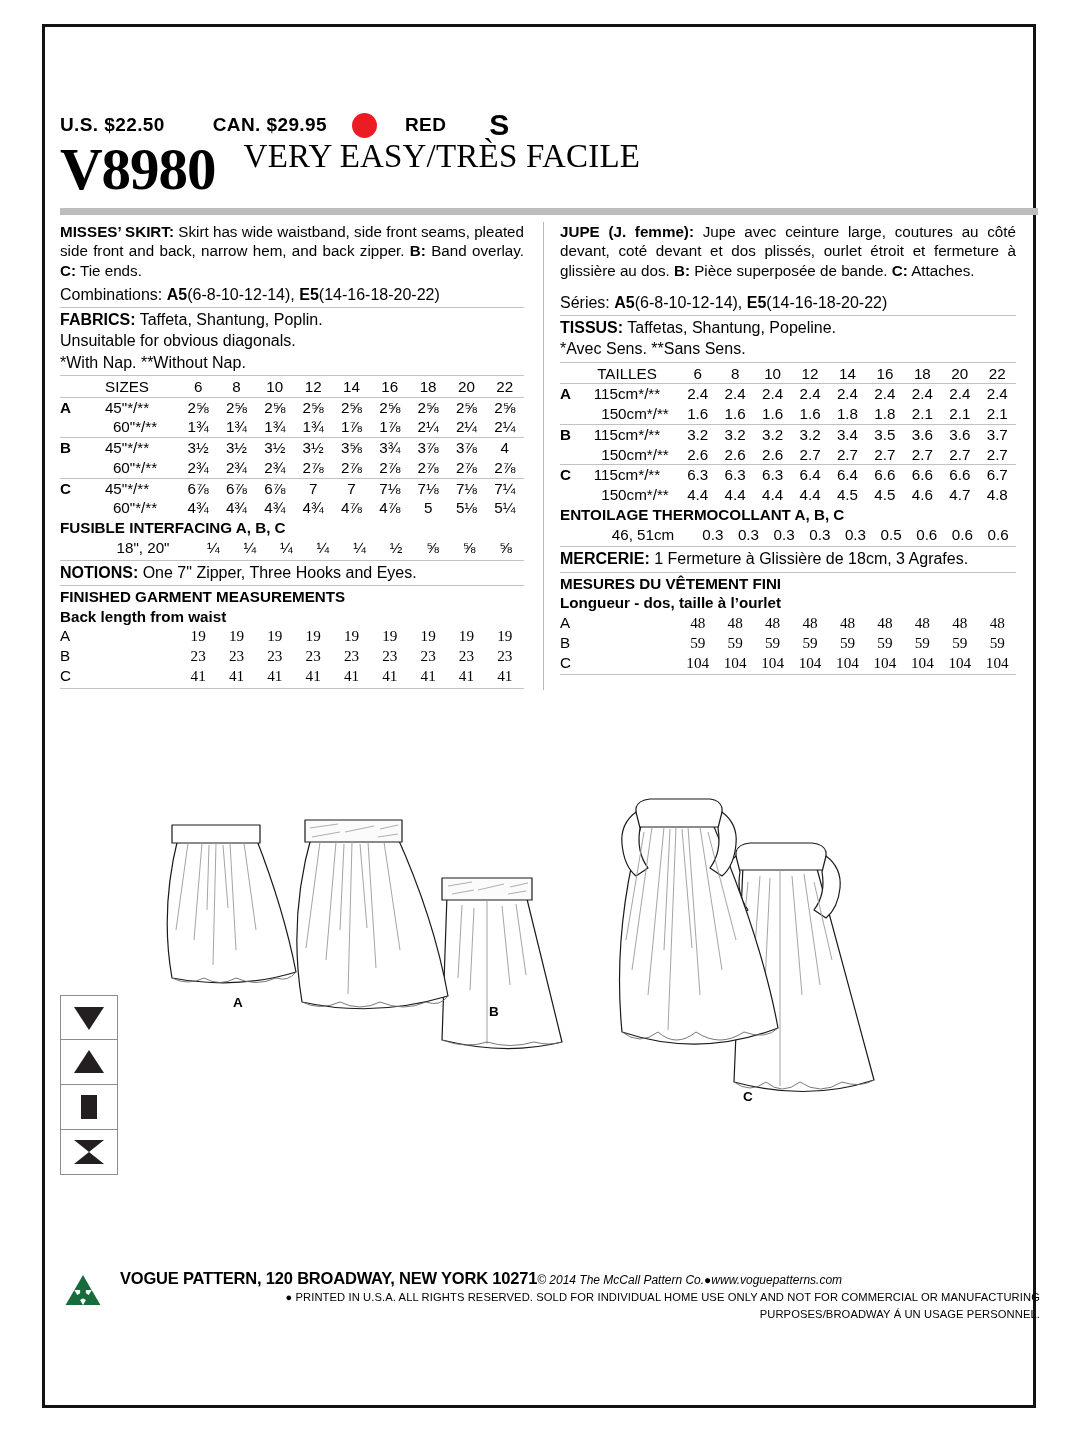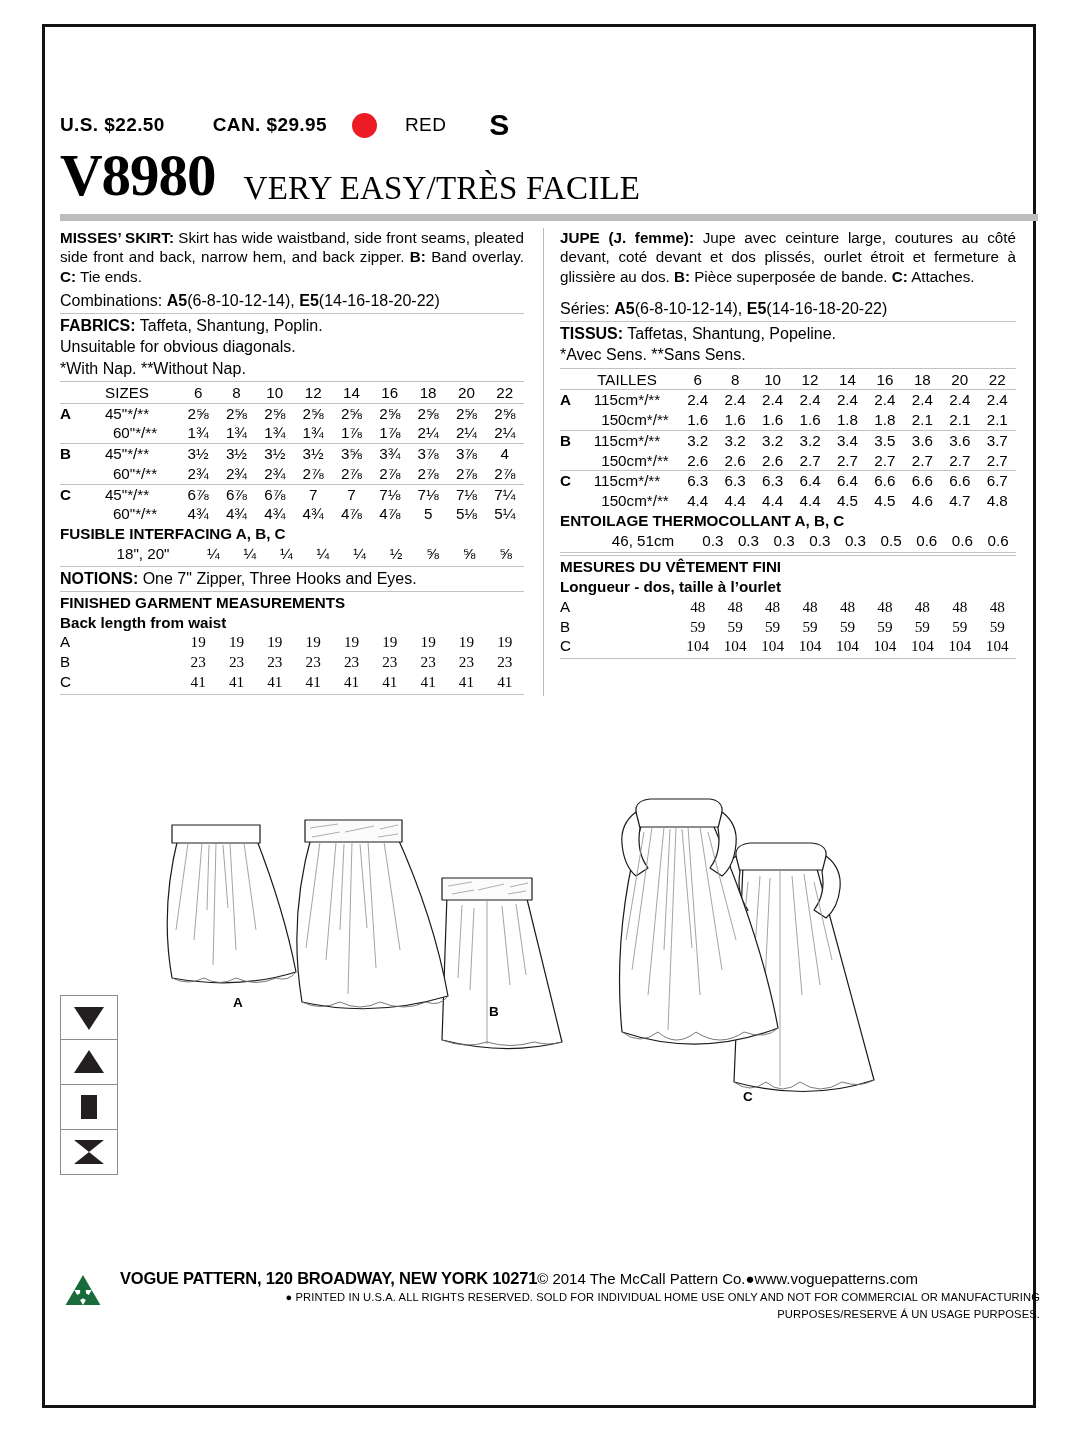--- a/index.html
+++ b/index.html
@@ -9,24 +9,24 @@
 
   
   .frame{position:absolute;left:42px;top:24px;width:994px;height:1384px;border:3px solid #121212;box-sizing:border-box;}
 
   .inner{position:absolute;left:60px;top:110px;width:978px;}
 
   
   .priceline{display:flex;align-items:center;gap:17px;height:30px;}
   .priceline .pz{font-weight:bold;font-size:19px;letter-spacing:.4px;white-space:pre;}
   .dot{width:25px;height:25px;border-radius:50%;background:#ec1c24;margin:0 11px 0 8px;flex:0 0 auto;}
-  .redword{font-weight:normal;font-size:19px;letter-spacing:.4px;}
+  .redword{font-weight:bold;font-size:19px;letter-spacing:.4px;}
   .sizecode{font-weight:bold;font-size:30px;margin-left:26px;line-height:1;}
 
-  .titlerow{display:flex;align-items:flex-end;margin-top:6px;}
+  .titlerow{display:flex;align-items:flex-start;margin-top:0;}
   .patnum{font-family:"Liberation Serif",serif;font-weight:bold;font-size:59px;line-height:1;letter-spacing:-1px;}
   .tagline{font-family:"Liberation Serif",serif;font-weight:normal;font-size:33px;line-height:1;margin-left:28px;letter-spacing:.2px;}
 
   .toprule{margin-top:9px;height:7px;background:#bdbdbd;width:978px;}
 
   
   .cols{display:flex;margin-top:7px;position:relative;}
   .col{width:478px;box-sizing:border-box;}
   .col.left{padding-right:14px;}
   .col.right{padding-left:22px;}
@@ -59,21 +59,21 @@
   .art{position:absolute;left:60px;top:790px;width:978px;height:470px;}
   .symbols{position:absolute;left:60px;top:995px;width:58px;}
   .symbox{width:58px;height:45px;border:1px solid #8d8d8d;box-sizing:border-box;display:flex;align-items:center;justify-content:center;background:#fff;}
   .symbox + .symbox{border-top:none;}
 
   
   .footer{position:absolute;left:60px;top:1268px;width:980px;display:flex;align-items:flex-start;}
   .recyc{width:46px;height:46px;flex:0 0 auto;margin-right:14px;margin-top:4px;}
   .ftext{flex:1;}
   .fl1{font-size:16.5px;font-weight:bold;letter-spacing:-.2px;line-height:1.25;}
-  .fl1 .small{font-size:15px;font-weight:normal;letter-spacing:0;}
+  .fl1 .small{font-size:12px;font-weight:normal;letter-spacing:0;font-style:italic;}
   .fl2{font-size:11.2px;line-height:1.55;letter-spacing:.1px;text-align:right;}
   .bull{font-size:11px;}
 </style>
 </head>
 <body>
 
 <div class="page">
   <div class="frame"></div>
 
   <div class="inner">
@@ -409,20 +409,23 @@
                 <td class="n">0.3</td>
                 <td class="n">0.5</td>
                 <td class="n">0.6</td>
                 <td class="n">0.6</td>
                 <td class="n">0.6</td>
               </tr>
             </tbody>
         </table>
         <div class="hr"></div>
 
+        <div class="line">
+          <b>MERCERIE:</b><span> 1 Fermeture à Glissière de 18cm, 3 Agrafes.</span>
+        </div>
         <div class="hr"></div>
 
         <div class="secttitle">MESURES DU VÊTEMENT FINI</div>
         <div class="secttitle">Longueur - dos, taille à l’ourlet</div>
         <table class="fin">
           <tbody>
               <tr>
                 <td class="lbl2">A</td>
                 <td class="n">48</td>
                 <td class="n">48</td>
@@ -613,16 +616,16 @@
       </g>
     </svg>
     <div class="ftext">
       <div class="fl1">
         <span>VOGUE PATTERN, 120 BROADWAY, NEW YORK 10271</span><span class="small">© 2014 The McCall Pattern Co.</span><span class="small bull">●</span><span class="small">www.voguepatterns.com</span>
       </div>
       <div class="fl2">
         <span class="bull">●</span>
         <span>PRINTED IN U.S.A. ALL RIGHTS RESERVED. SOLD FOR INDIVIDUAL HOME USE ONLY AND NOT FOR COMMERCIAL OR MANUFACTURING</span>
       </div>
-      <div class="fl2">PURPOSES/RESERVE Á UN USAGE PURPOSES.</div>
+      <div class="fl2">PURPOSES/BROADWAY Á UN USAGE PERSONNEL.</div>
     </div>
   </div>
 </div>
 
 </body></html>

